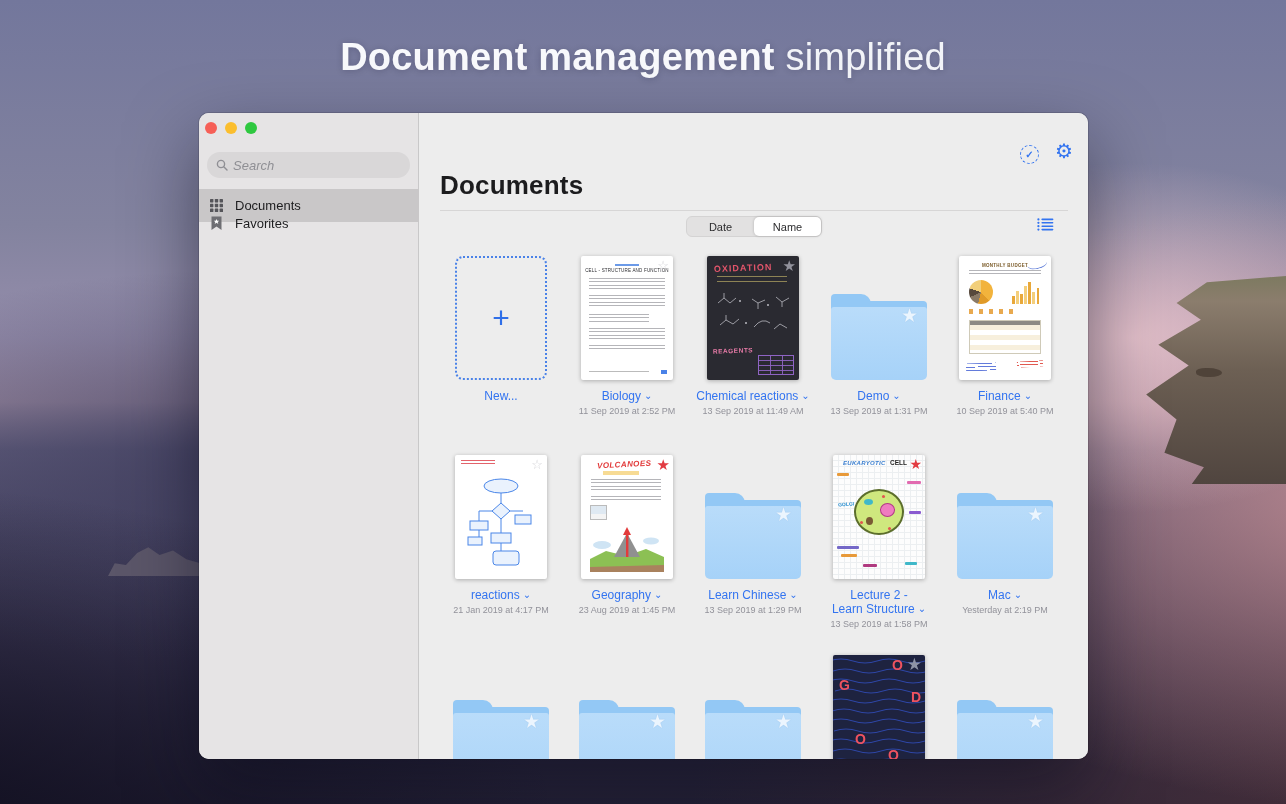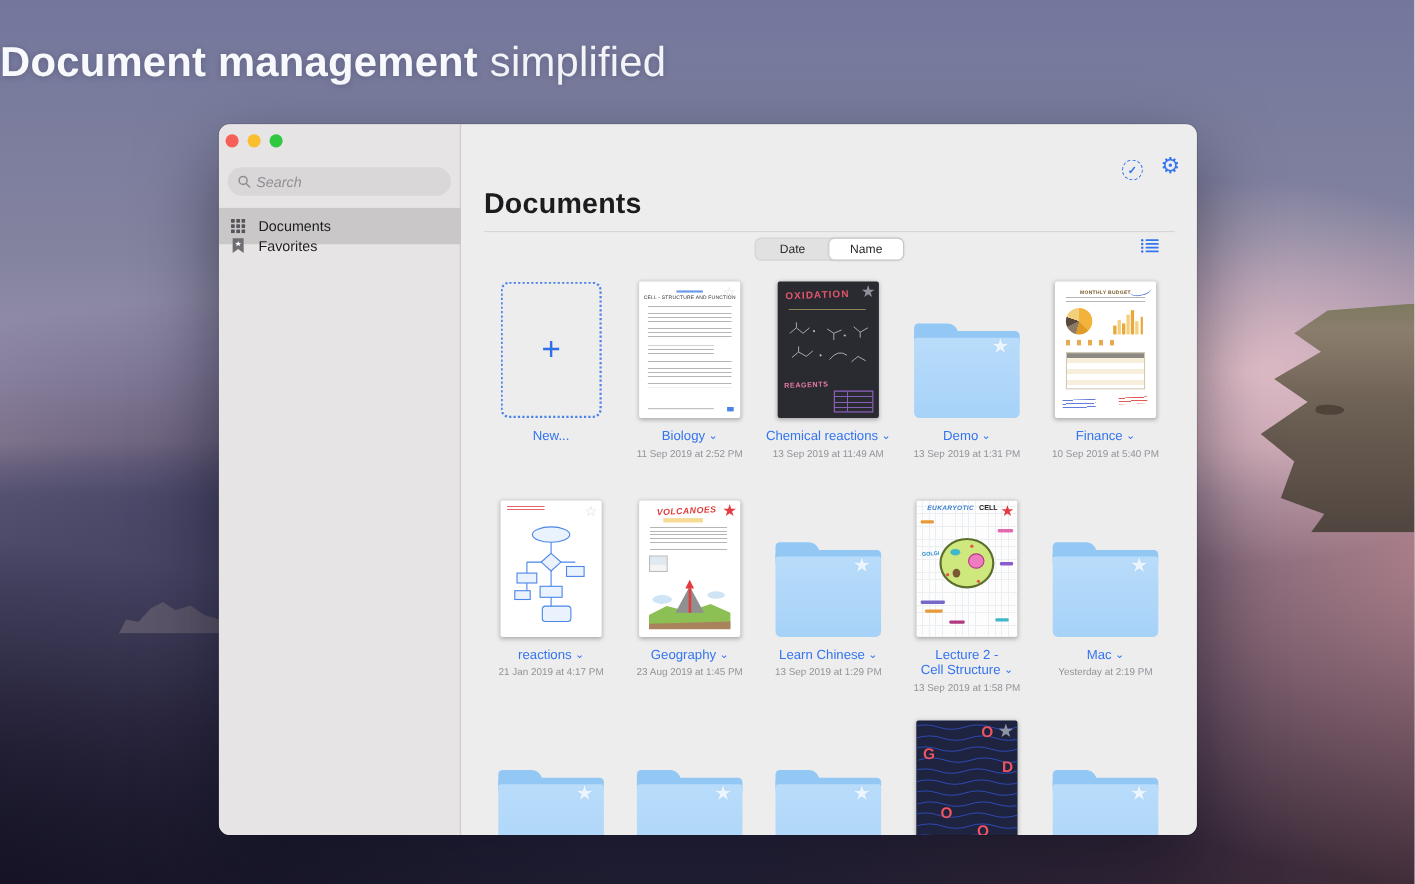--- a/index.html
+++ b/index.html
@@ -27,21 +27,21 @@
       linear-gradient(180deg,#73779c 0%,#83839f 28%,#958dab 42%,#9f8ea5 50%,#63607f 56%,#4b4866 67%,#383450 81%,#242136 100%);
   }
   .island-left { position:absolute; left:108px; top:544px; width:112px; height:32px; background:#5b5669;
     clip-path:polygon(0 100%,6% 60%,16% 66%,26% 28%,36% 10%,46% 34%,58% 20%,70% 48%,84% 62%,100% 100%); }
   .cliff-right { position:absolute; right:0; top:276px; width:152px; height:208px;
     background:linear-gradient(180deg,#7d7a60 0%,#8b7d6d 12%,#6d6054 45%,#50453f 100%);
     clip-path:polygon(100% 0,48% 3%,28% 13%,44% 21%,16% 33%,36% 43%,8% 57%,28% 69%,20% 85%,46% 92%,38% 100%,100% 100%); }
   .cliff-rock { position:absolute; right:64px; top:368px; width:26px; height:9px; background:#4f4339; border-radius:40% 60% 50% 50%; }
 
   
-  .hero { position:absolute; top:36px; left:0; width:100%; text-align:left; color:#f8f9fc;
+  .hero { position:absolute; top:36px; left:0; width:100%; text-align:center; color:#f8f9fc;
     font-size:38px; letter-spacing:.2px; text-shadow:0 1px 6px rgba(30,30,60,.25); }
   .hero .b { font-weight:700; }
   .hero .l { font-weight:400; opacity:.96; }
 
   
   .window { position:absolute; left:199px; top:113px; width:889px; height:646px; border-radius:10px;
     background:#ededed; box-shadow:0 30px 70px rgba(10,10,25,.5), 0 0 0 1px rgba(0,0,0,.12); overflow:hidden; }
 
   
   .sidebar { position:absolute; left:0; top:0; width:220px; height:100%; background:#e6e4e5; border-right:1px solid #c9c8c9; }
@@ -436,21 +436,21 @@
               <span class="cl-mark" style="top:26px; right:4px; width:14px; background:#e26bb0;"></span>
               <span class="cl-mark" style="top:56px; right:4px; width:12px; background:#8a5ad0;"></span>
               <span class="cl-mark" style="bottom:22px; left:8px; width:16px; background:#e89a3a;"></span>
               <span class="cl-mark" style="bottom:12px; left:30px; width:14px; background:#b03a80;"></span>
               <span class="cl-mark" style="bottom:14px; right:8px; width:12px; background:#3fb8c9;"></span>
               <span class="cl-mark" style="bottom:30px; left:4px; width:22px; background:#7468c8;"></span>
             </div>
           </div>
           <div class="doclabel">
             <span>Lecture 2 -</span><br>
-            <span>Cell Structure</span><span class="chev">⌄</span>
+            <span>Learn Structure</span><span class="chev">⌄</span>
           </div>
           <div class="docdate">13 Sep 2019 at 1:58 PM</div>
         </div>
 
         <div class="cell">
           <div class="thumbbox">
             <div class="folder">
               <div class="tab"></div>
               <div class="band"></div>
               <div class="body"></div>

